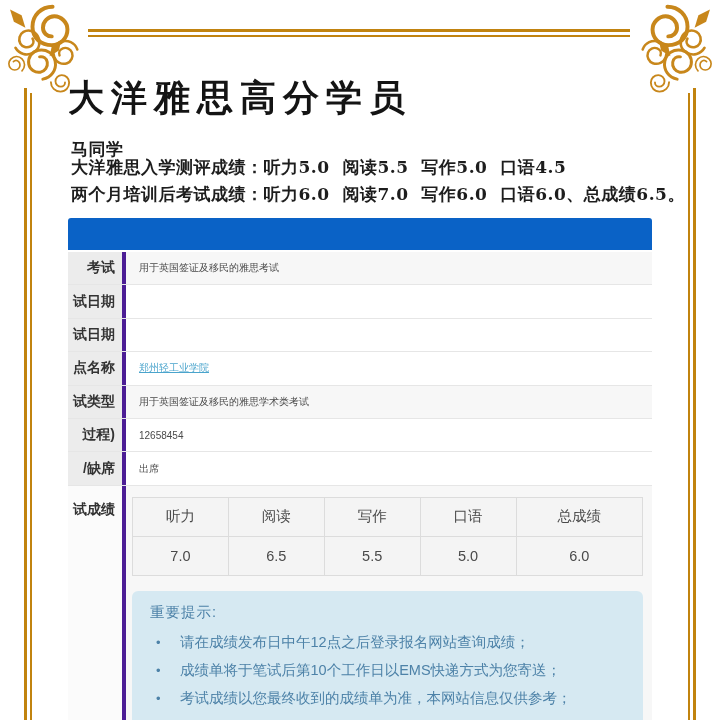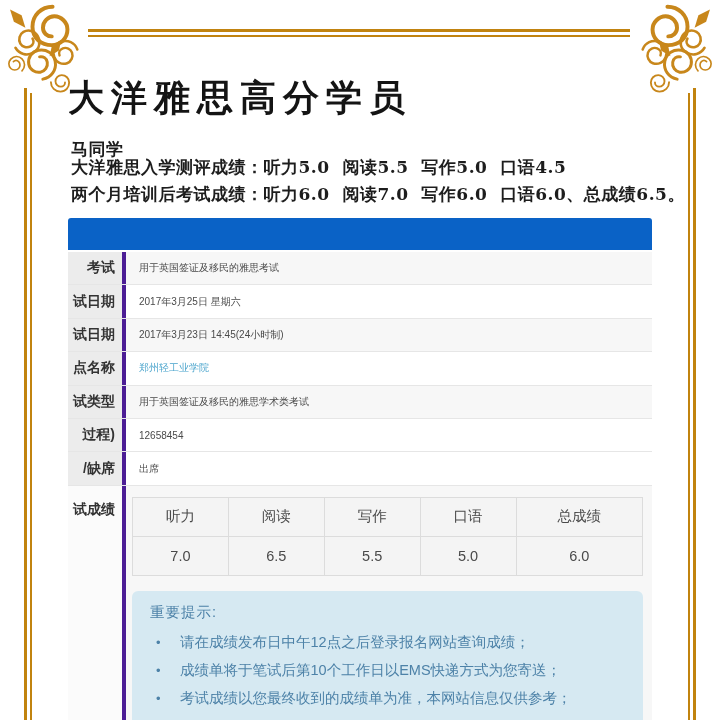--- a/index.html
+++ b/index.html
@@ -32,21 +32,21 @@
   .shot{position:absolute;left:68px;top:212px;width:584px;background:#fff;}
   .bluebar{margin-top:6px;height:32px;background:var(--blue,#0a62c6);border-radius:3px 3px 0 0;}
   .rows{margin-top:2px;}
   .trow{display:flex;height:33.4px;box-sizing:border-box;border-bottom:1px solid #e6e6e6;}
   .lbl{width:47px;flex:none;background:#ececec;border-right:4px solid #4c1d95;
        display:flex;align-items:center;justify-content:flex-end;padding-right:7px;
        font-size:14px;font-weight:bold;color:#333;white-space:nowrap;overflow:hidden;}
   .tval{flex:1;display:flex;align-items:center;padding-left:13px;font-size:10px;color:#4a4a4a;}
   .trow.odd  .tval{background:#f7f7f7;}
   .trow.even .tval{background:#ffffff;}
-  .tval.link{color:var(--link,#4aa4cc);cursor:pointer;}
+  .tval.link{color:var(--link,#4aa4cc);cursor:pointer;text-decoration:underline;}
 
   .lastrow{display:flex;min-height:205px;}
   .lastrow .lbl{background:#fbfbfb;align-items:flex-start;padding-top:15px;}
   .lastval{flex:1;background:#f7f7f7;padding:11px 9px 24px 6px;}
 
   table.scores{width:100%;border-collapse:collapse;background:#f4f4f4;table-layout:fixed;}
   table.scores th,table.scores td{border:1px solid #dcdcdc;height:36px;text-align:center;
        font-weight:normal;font-size:14.5px;color:#4a4a4a;}
 
   .notice{margin-top:15px;background:var(--notice-bg,#d6e9f2);border-radius:6px;
@@ -100,25 +100,23 @@
 
   <div class="shot">
     <div class="bluebar"></div>
     <div class="rows" id="rows">
         <div class="trow odd">
           <div class="lbl">考试</div>
           <div class="tval">用于英国签证及移民的雅思考试</div>
         </div>
         <div class="trow even">
           <div class="lbl">试日期</div>
-          <div class="tval">2017年3月25日 星期六</div>
         </div>
         <div class="trow odd">
           <div class="lbl">试日期</div>
-          <div class="tval">2017年3月23日 14:45(24小时制)</div>
         </div>
         <div class="trow even">
           <div class="lbl">点名称</div>
           <div class="tval link">郑州轻工业学院</div>
         </div>
         <div class="trow odd">
           <div class="lbl">试类型</div>
           <div class="tval">用于英国签证及移民的雅思学术类考试</div>
         </div>
         <div class="trow even">

